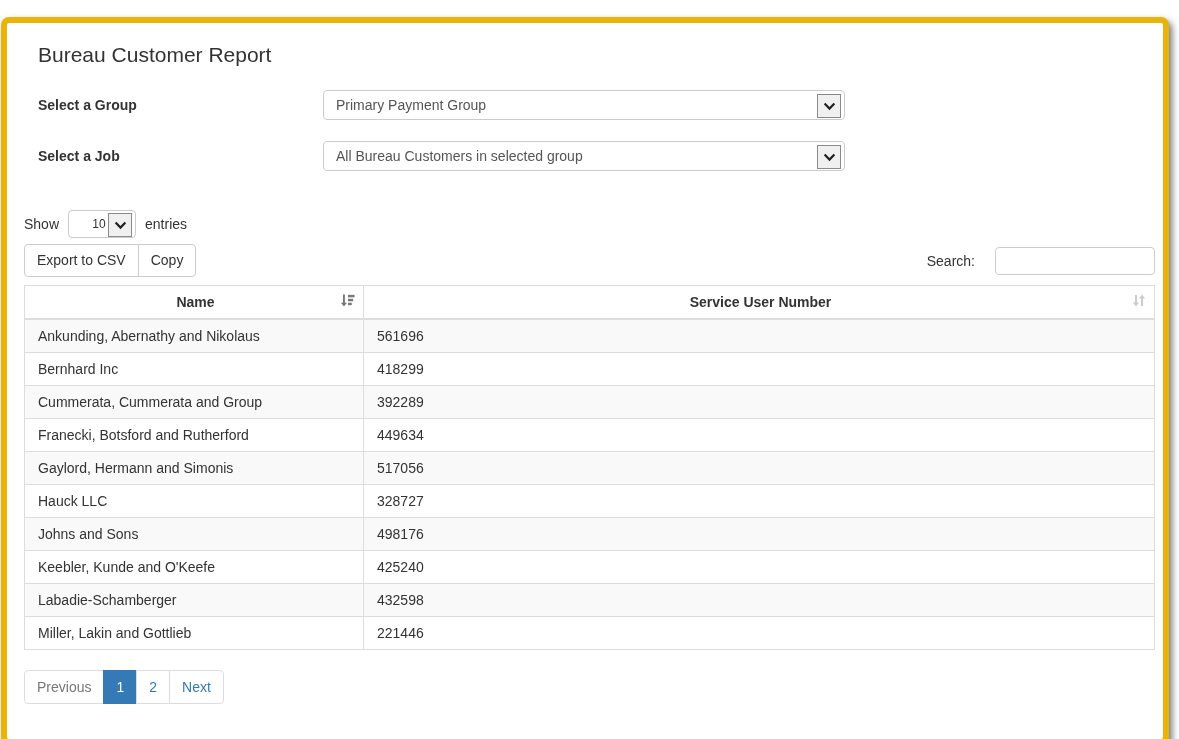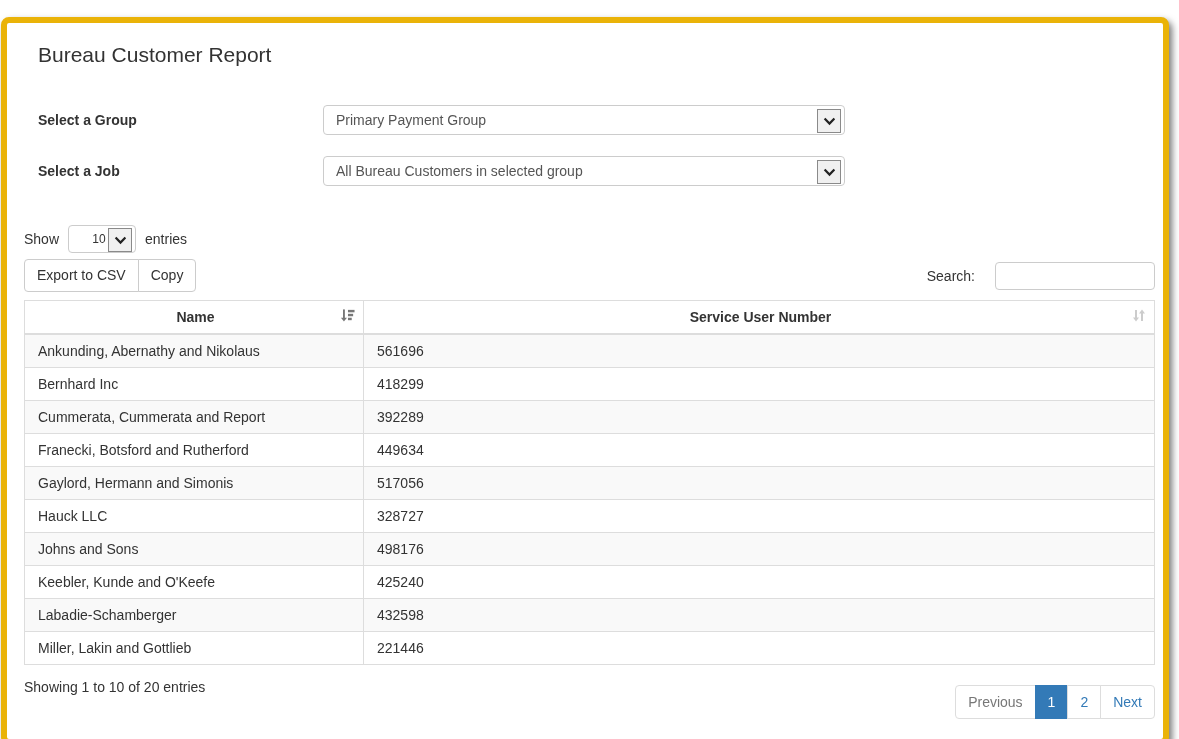--- a/index.html
+++ b/index.html
@@ -11,21 +11,21 @@
     position:absolute;left:1px;top:17px;width:1156px;height:716px;
     border:6px solid #eab308;border-radius:8px;background:#fff;
     box-shadow:3px 4px 7px rgba(0,0,0,.55);overflow:hidden;
   }
   .content{padding:15px 8px 0 17px;}
 
   .page-title{
     font-size:21px;font-weight:400;color:#333;margin:3px 0 0 14px;line-height:28px;
   }
 
-  .form-row{display:flex;align-items:center;margin-top:36px;}
+  .form-row{display:flex;align-items:center;margin-top:21px;}
   .form-row:nth-of-type(2){margin-top:21px;}
   .form-label{width:285px;margin-left:14px;font-size:14px;font-weight:bold;color:#333;}
   .select{
     position:relative;height:30px;border:1px solid #ccc;border-radius:4px;background:#fff;
     display:flex;align-items:center;padding-left:12px;font-size:14px;color:#555;
     box-sizing:border-box;cursor:default;
   }
   .select-wide{width:522px;}
   .sel-btn{
     position:absolute;right:3px;top:3px;width:22px;height:22px;
@@ -169,21 +169,21 @@
       <tbody>
         <tr>
             <td>Ankunding, Abernathy and Nikolaus</td>
             <td>561696</td>
           </tr>
         <tr>
             <td>Bernhard Inc</td>
             <td>418299</td>
           </tr>
         <tr>
-            <td>Cummerata, Cummerata and Report</td>
+            <td>Cummerata, Cummerata and Group</td>
             <td>392289</td>
           </tr>
         <tr>
             <td>Franecki, Botsford and Rutherford</td>
             <td>449634</td>
           </tr>
         <tr>
             <td>Gaylord, Hermann and Simonis</td>
             <td>517056</td>
           </tr>
@@ -204,21 +204,20 @@
             <td>432598</td>
           </tr>
         <tr>
             <td>Miller, Lakin and Gottlieb</td>
             <td>221446</td>
           </tr>
       </tbody>
     </table>
 
     <div class="footer-row">
-      <div class="table-info">Showing 1 to 10 of 20 entries</div>
       <div class="pagination">
         <a class="disabled">Previous</a>
         <a class="active">1</a>
         <a>2</a>
         <a>Next</a>
       </div>
     </div>
 
   </div>
 </div>

